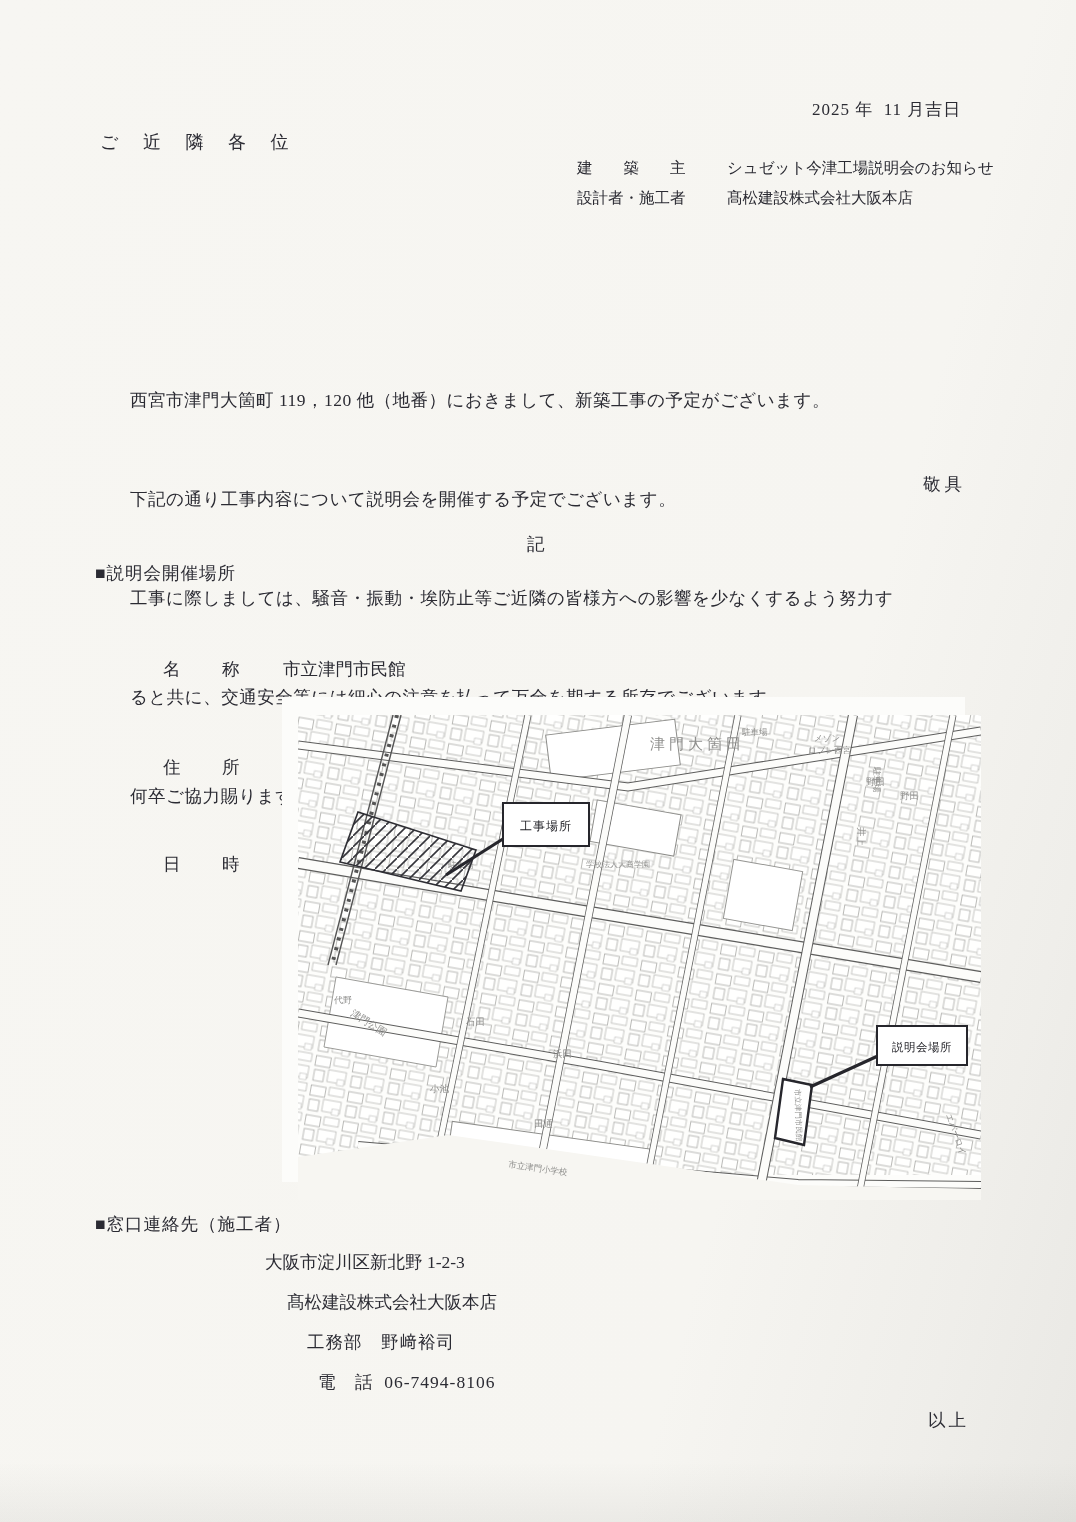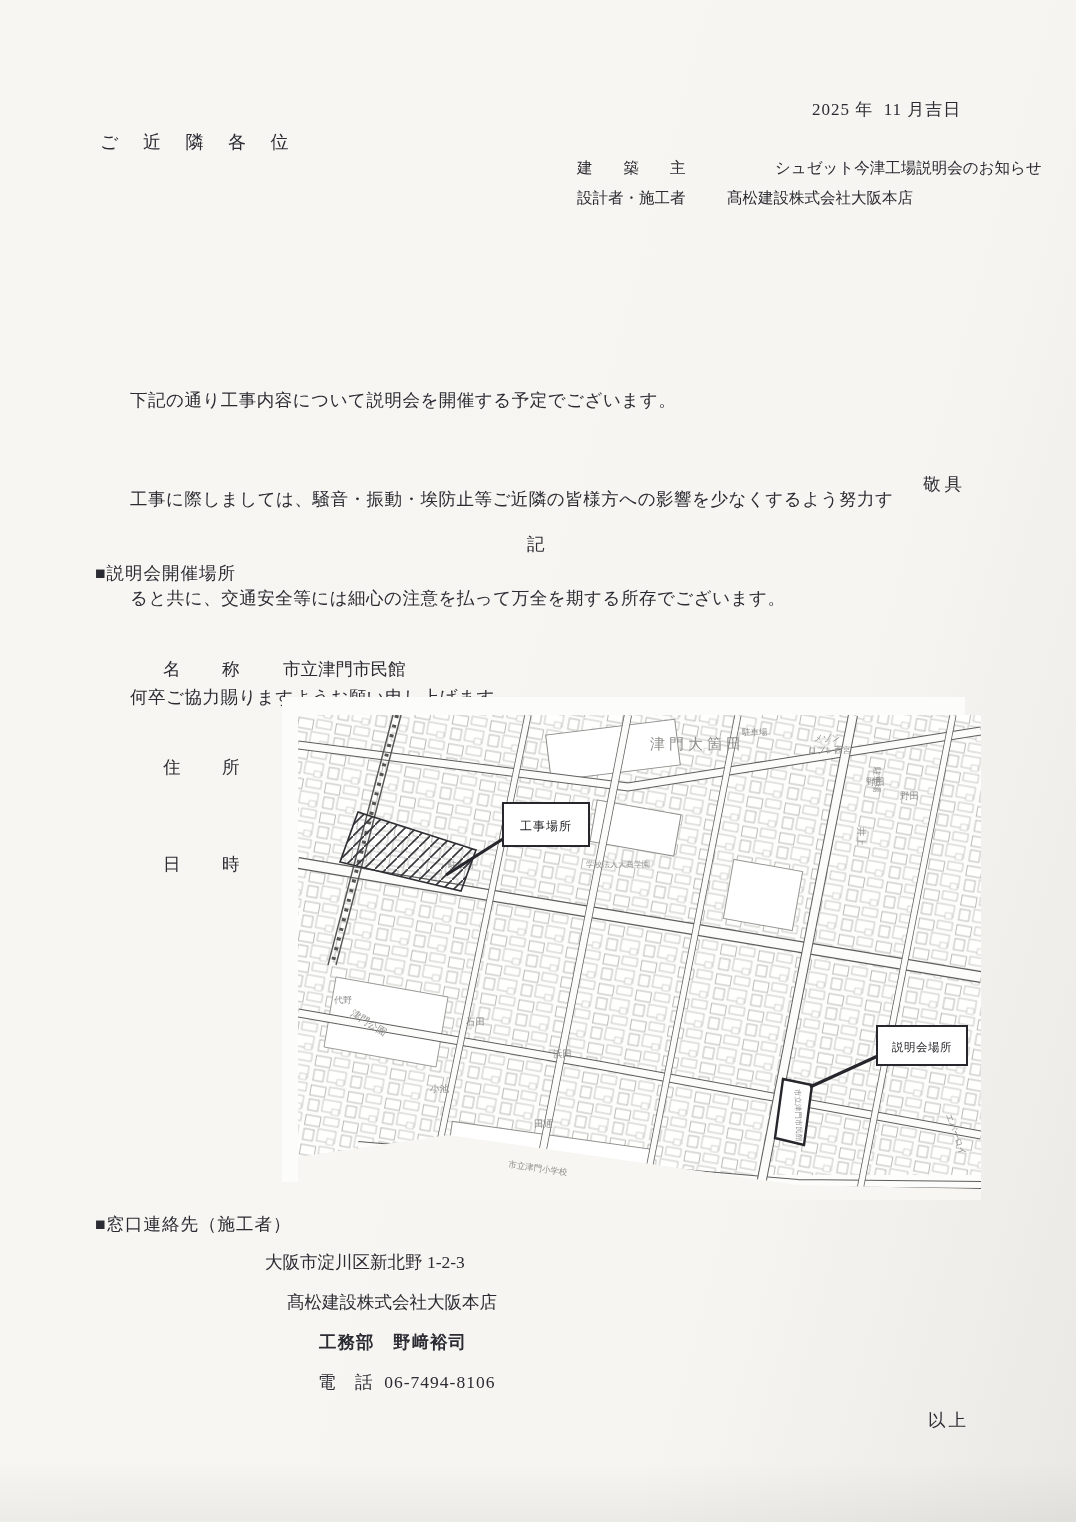--- a/index.html
+++ b/index.html
@@ -17,37 +17,37 @@
   .page::after{ 
     content:"";position:absolute;left:0;right:0;bottom:0;height:60px;
     background:linear-gradient(180deg, rgba(0,0,0,0) 0%, rgba(90,90,85,.07) 100%);
     pointer-events:none;
   }
   .abs{position:absolute;white-space:pre;}
   .date{top:98px;left:812px;font-size:17px;letter-spacing:1px;}
   .recipient{top:130px;left:100px;font-size:18px;letter-spacing:10px;}
   .party-row{display:flex;font-size:15.5px;}
   .party-role{width:150px;}
-  .party-1{top:158px;left:577px;gap:48px;}
+  .party-1{top:158px;left:577px;}
   .party-2{top:188px;left:577px;}
   .doc-title{top:247px;left:0;width:1076px;text-align:center;font-size:23px;letter-spacing:3px;color:#26262e;}
   .body-block{top:318px;left:130px;width:850px;font-size:17.5px;line-height:33px;letter-spacing:.5px;}
   .closing{top:472px;left:923px;font-size:17.5px;letter-spacing:4px;}
   .record{top:532px;left:527px;font-size:17.5px;}
   .sec-head{font-size:17.5px;letter-spacing:1px;}
   .meeting-head{top:561px;left:95px;}
   .meeting-rows{top:588px;left:163px;font-size:17.5px;line-height:32.5px;}
   .m-row{display:flex;}
   .m-l1{width:59px;}
   .m-l2{width:61px;}
   .map-wrap{top:697px;left:282px;width:683px;height:485px;background:#fcfcfa;}
   .contact-head{top:1212px;left:95px;}
   .contact-l0{top:1250px;left:265px;font-size:17.5px;}
   .contact-l1{top:1290px;left:287px;font-size:17.5px;}
-  .contact-l2{top:1330px;left:319px;font-size:17.5px;letter-spacing:1px;font-weight:bold;}
+  .contact-l2{top:1330px;left:307px;font-size:17.5px;letter-spacing:1px;}
   .contact-l3{top:1370px;left:318px;font-size:17.5px;letter-spacing:1px;}
   .end-mark{top:1408px;left:928px;font-size:17.5px;letter-spacing:3px;}
   .map-label{fill:#8e8e8c;font-family:"Liberation Sans","DejaVu Sans",sans-serif;}
   .map-box-text{fill:#1c1c22;font-family:"Liberation Serif","DejaVu Serif",serif;}
 </style>
 </head>
 <body>
 
 <div class="page">
 
@@ -59,20 +59,21 @@
     <span class="party-role">建　　築　　主</span>
     <span>シュゼット今津工場説明会のお知らせ</span>
   </div>
   <div class="abs party-2 party-row">
     <span class="party-role">設計者・施工者</span>
     <span>髙松建設株式会社大阪本店</span>
   </div>
 
 
   <div class="abs body-block">
+    <div>西宮市津門大箇町 119，120 他（地番）におきまして、新築工事の予定がございます。</div>
     <div>下記の通り工事内容について説明会を開催する予定でございます。</div>
     <div>工事に際しましては、騒音・振動・埃防止等ご近隣の皆様方への影響を少なくするよう努力す</div>
     <div>ると共に、交通安全等には細心の注意を払って万全を期する所存でございます。</div>
     <div>何卒ご協力賜りますようお願い申し上げます。</div>
   </div>
 
   <div class="abs closing">敬具</div>
 
   <div class="abs record">記</div>
 

